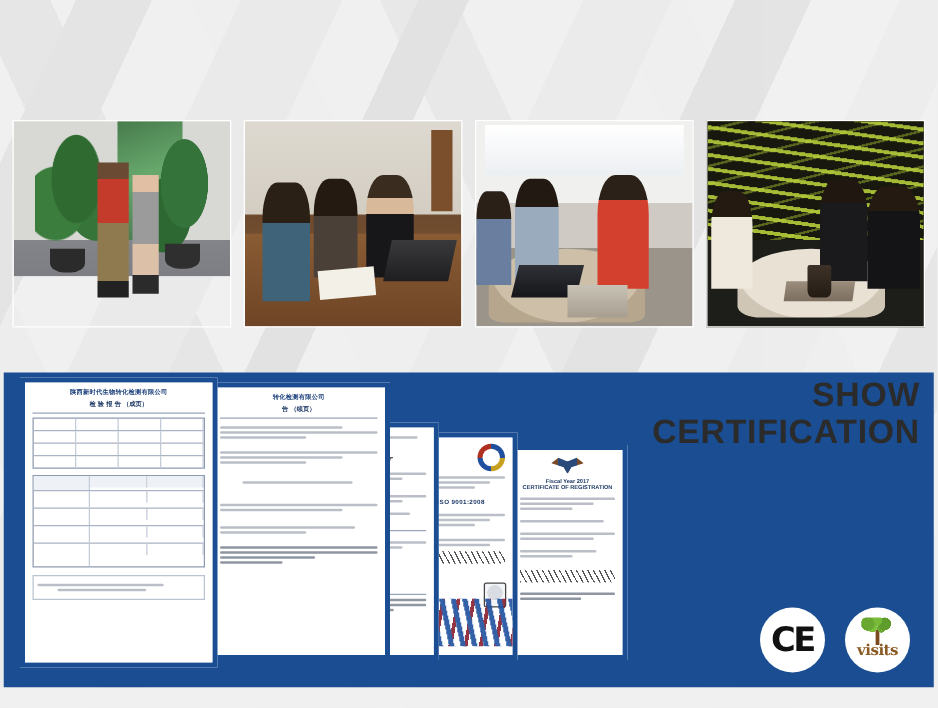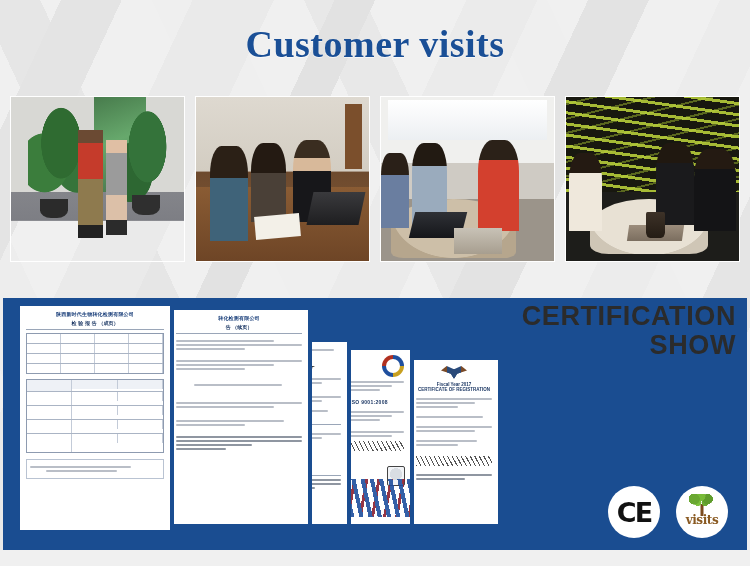--- a/index.html
+++ b/index.html
@@ -311,23 +311,20 @@
     background: #f0f0f0;
   }
 </style>
 </head>
 <body>
 
 <div id="page">
 
   <div class="bg-pattern"></div>
 
-  <div class="title-band">
-    <div class="title-text">Customer visits</div>
-  </div>
 
   <div class="photo-strip">
 
     <div class="photo p1">
       <div class="glass"></div>
       <div class="plantL"></div>
       <div class="plantR"></div>
       <div class="potL"></div>
       <div class="potR"></div>
       <div class="ppl"></div>
@@ -364,22 +361,22 @@
       <div class="c4"></div>
       <div class="tray"></div>
       <div class="cup"></div>
     </div>
 
   </div>
 
   <div class="cert-panel"></div>
 
   <div class="cert-heading">
+    <span>SHOW</span>
     <span>CERTIFICATION</span>
-    <span>SHOW</span>
   </div>
 
   <div class="cert cert-1">
     <div class="sheet">
       <div class="cn-title">陕西新时代生物转化检测有限公司</div>
       <div class="cn-sub">检 验 报 告 （成页）</div>
       <div class="rule"></div>
       <div class="mini-tbl">
         <div class="tr">
             <div class="td"></div>

